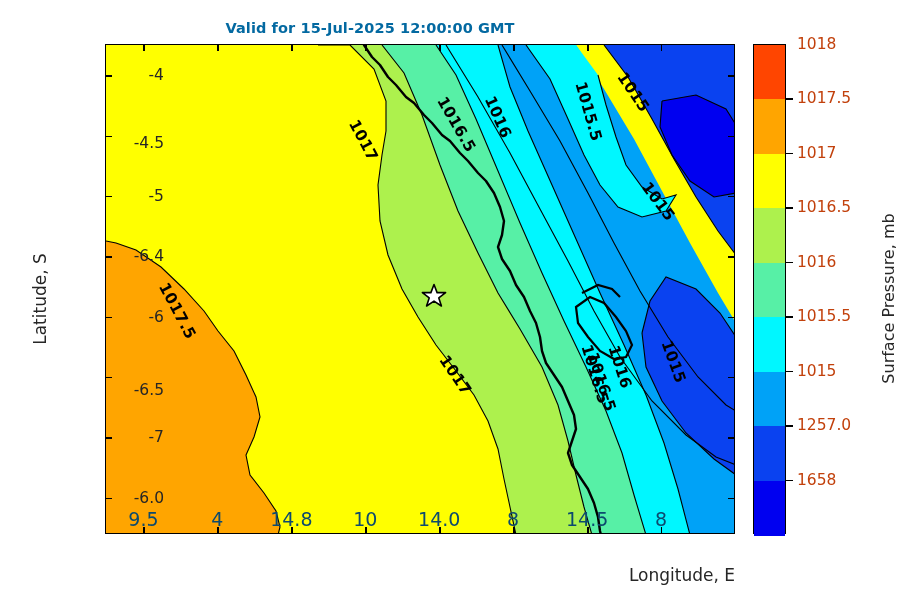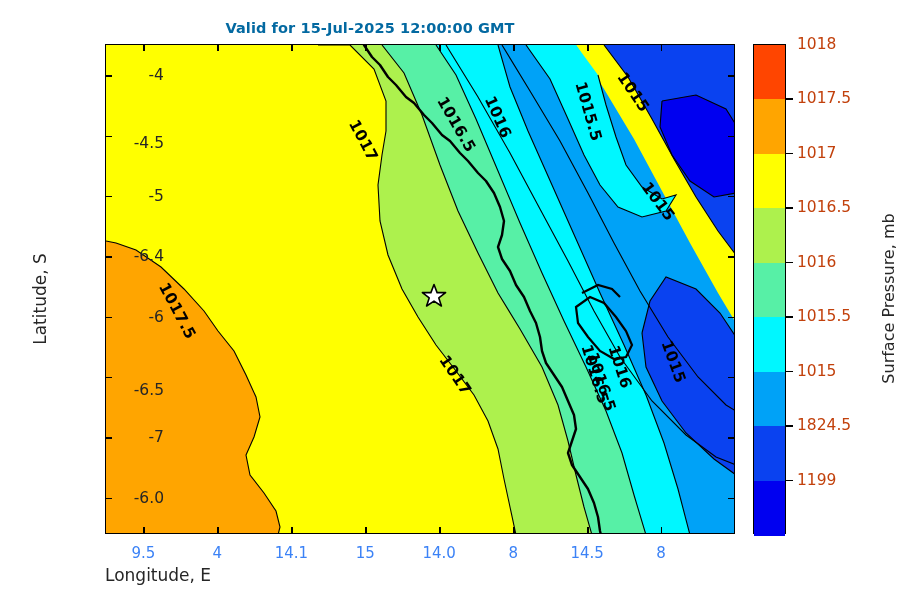--- a/index.html
+++ b/index.html
@@ -30,25 +30,25 @@
   .tick-y{width:7px;height:1.4px;left:105px;}
   .tick-y-r{width:7px;height:1.4px;left:728px;}
   .tick-x{height:7px;width:1.4px;top:527px;}
   .tick-x-t{height:7px;width:1.4px;top:44px;}
 
   .ylab{
     position:absolute;right:736px;transform:translateY(-50%);
     font-size:15.5px;color:#262626;text-align:right;white-space:nowrap;
   }
   .xlab{
-    position:absolute;top:544px;transform:translateX(-50%);
-    font-size:15px;color:#3b82f6;white-space:nowrap;
+    position:absolute;top:508px;transform:translateX(-50%);
+    font-size:19px;color:#0c4a6e;white-space:nowrap;
   }
   .axis-name-x{
-    position:absolute;left:105px;width:630px;top:565px;text-align:left;
+    position:absolute;left:105px;width:630px;top:565px;text-align:right;
     font-size:17px;color:#262626;
   }
   .axis-name-y{
     position:absolute;left:-60px;top:289px;width:200px;text-align:center;
     font-size:17px;color:#262626;
     transform:rotate(-90deg);transform-origin:center center;
   }
 
   
   .cbar{
@@ -195,24 +195,24 @@
 
   <div id="axis-layer">
       <div class="tick tick-x" style="left: 143.451px;"></div>
       <div class="tick tick-x-t" style="left: 143.451px;"></div>
       <div class="xlab" style="left: 143.451px;">9.5</div>
       <div class="tick tick-x" style="left: 217.394px;"></div>
       <div class="tick tick-x-t" style="left: 217.394px;"></div>
       <div class="xlab" style="left: 217.394px;">4</div>
       <div class="tick tick-x" style="left: 291.338px;"></div>
       <div class="tick tick-x-t" style="left: 291.338px;"></div>
-      <div class="xlab" style="left: 291.338px;">14.1</div>
+      <div class="xlab" style="left: 291.338px;">14.8</div>
       <div class="tick tick-x" style="left: 365.282px;"></div>
       <div class="tick tick-x-t" style="left: 365.282px;"></div>
-      <div class="xlab" style="left: 365.282px;">15</div>
+      <div class="xlab" style="left: 365.282px;">10</div>
       <div class="tick tick-x" style="left: 439.225px;"></div>
       <div class="tick tick-x-t" style="left: 439.225px;"></div>
       <div class="xlab" style="left: 439.225px;">14.0</div>
       <div class="tick tick-x" style="left: 513.169px;"></div>
       <div class="tick tick-x-t" style="left: 513.169px;"></div>
       <div class="xlab" style="left: 513.169px;">8</div>
       <div class="tick tick-x" style="left: 587.113px;"></div>
       <div class="tick tick-x-t" style="left: 587.113px;"></div>
       <div class="xlab" style="left: 587.113px;">14.5</div>
       <div class="tick tick-x" style="left: 661.056px;"></div>
@@ -268,19 +268,19 @@
       <div class="cbar-lab" style="top: 152.889px;">1017</div>
       <div class="cbar-tick" style="top: 207.333px;"></div>
       <div class="cbar-lab" style="top: 207.333px;">1016.5</div>
       <div class="cbar-tick" style="top: 261.778px;"></div>
       <div class="cbar-lab" style="top: 261.778px;">1016</div>
       <div class="cbar-tick" style="top: 316.222px;"></div>
       <div class="cbar-lab" style="top: 316.222px;">1015.5</div>
       <div class="cbar-tick" style="top: 370.667px;"></div>
       <div class="cbar-lab" style="top: 370.667px;">1015</div>
       <div class="cbar-tick" style="top: 425.111px;"></div>
-      <div class="cbar-lab" style="top: 425.111px;">1824.5</div>
+      <div class="cbar-lab" style="top: 425.111px;">1257.0</div>
       <div class="cbar-tick" style="top: 479.556px;"></div>
-      <div class="cbar-lab" style="top: 479.556px;">1199</div>
+      <div class="cbar-lab" style="top: 479.556px;">1658</div>
     </div>
   <div class="cbar-name">Surface Pressure, mb</div>
 
 </div>
 
 </body></html>

